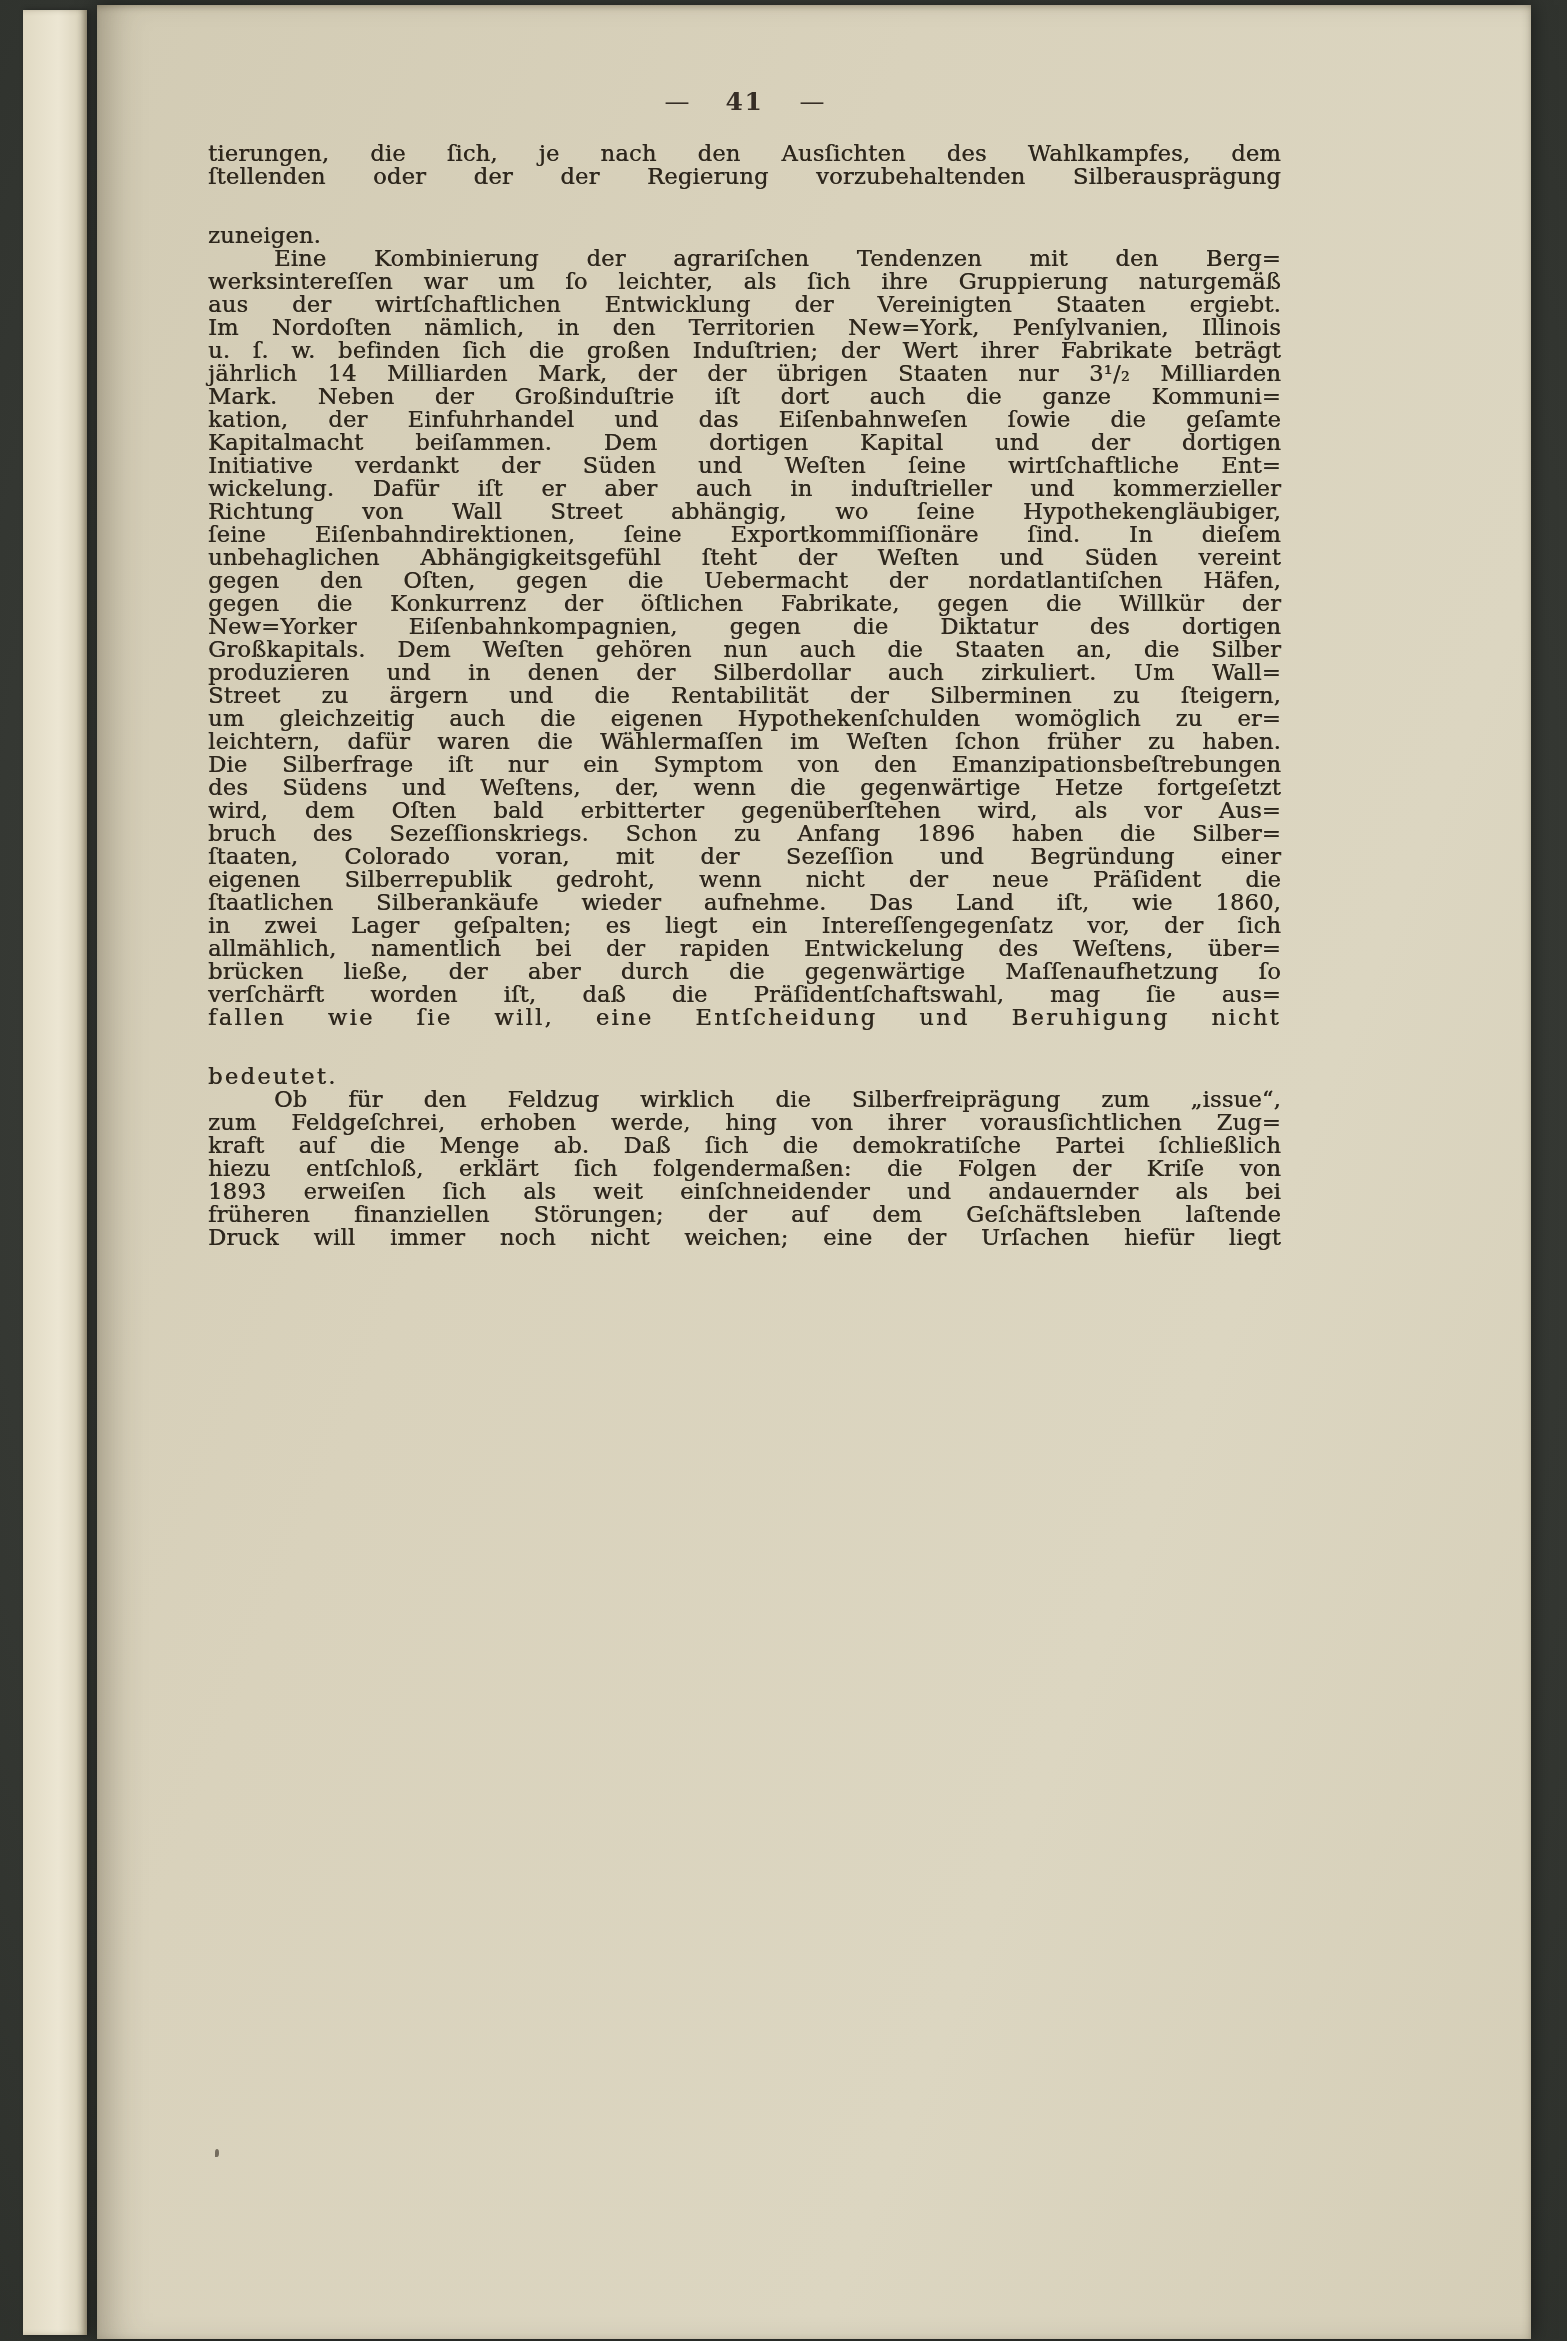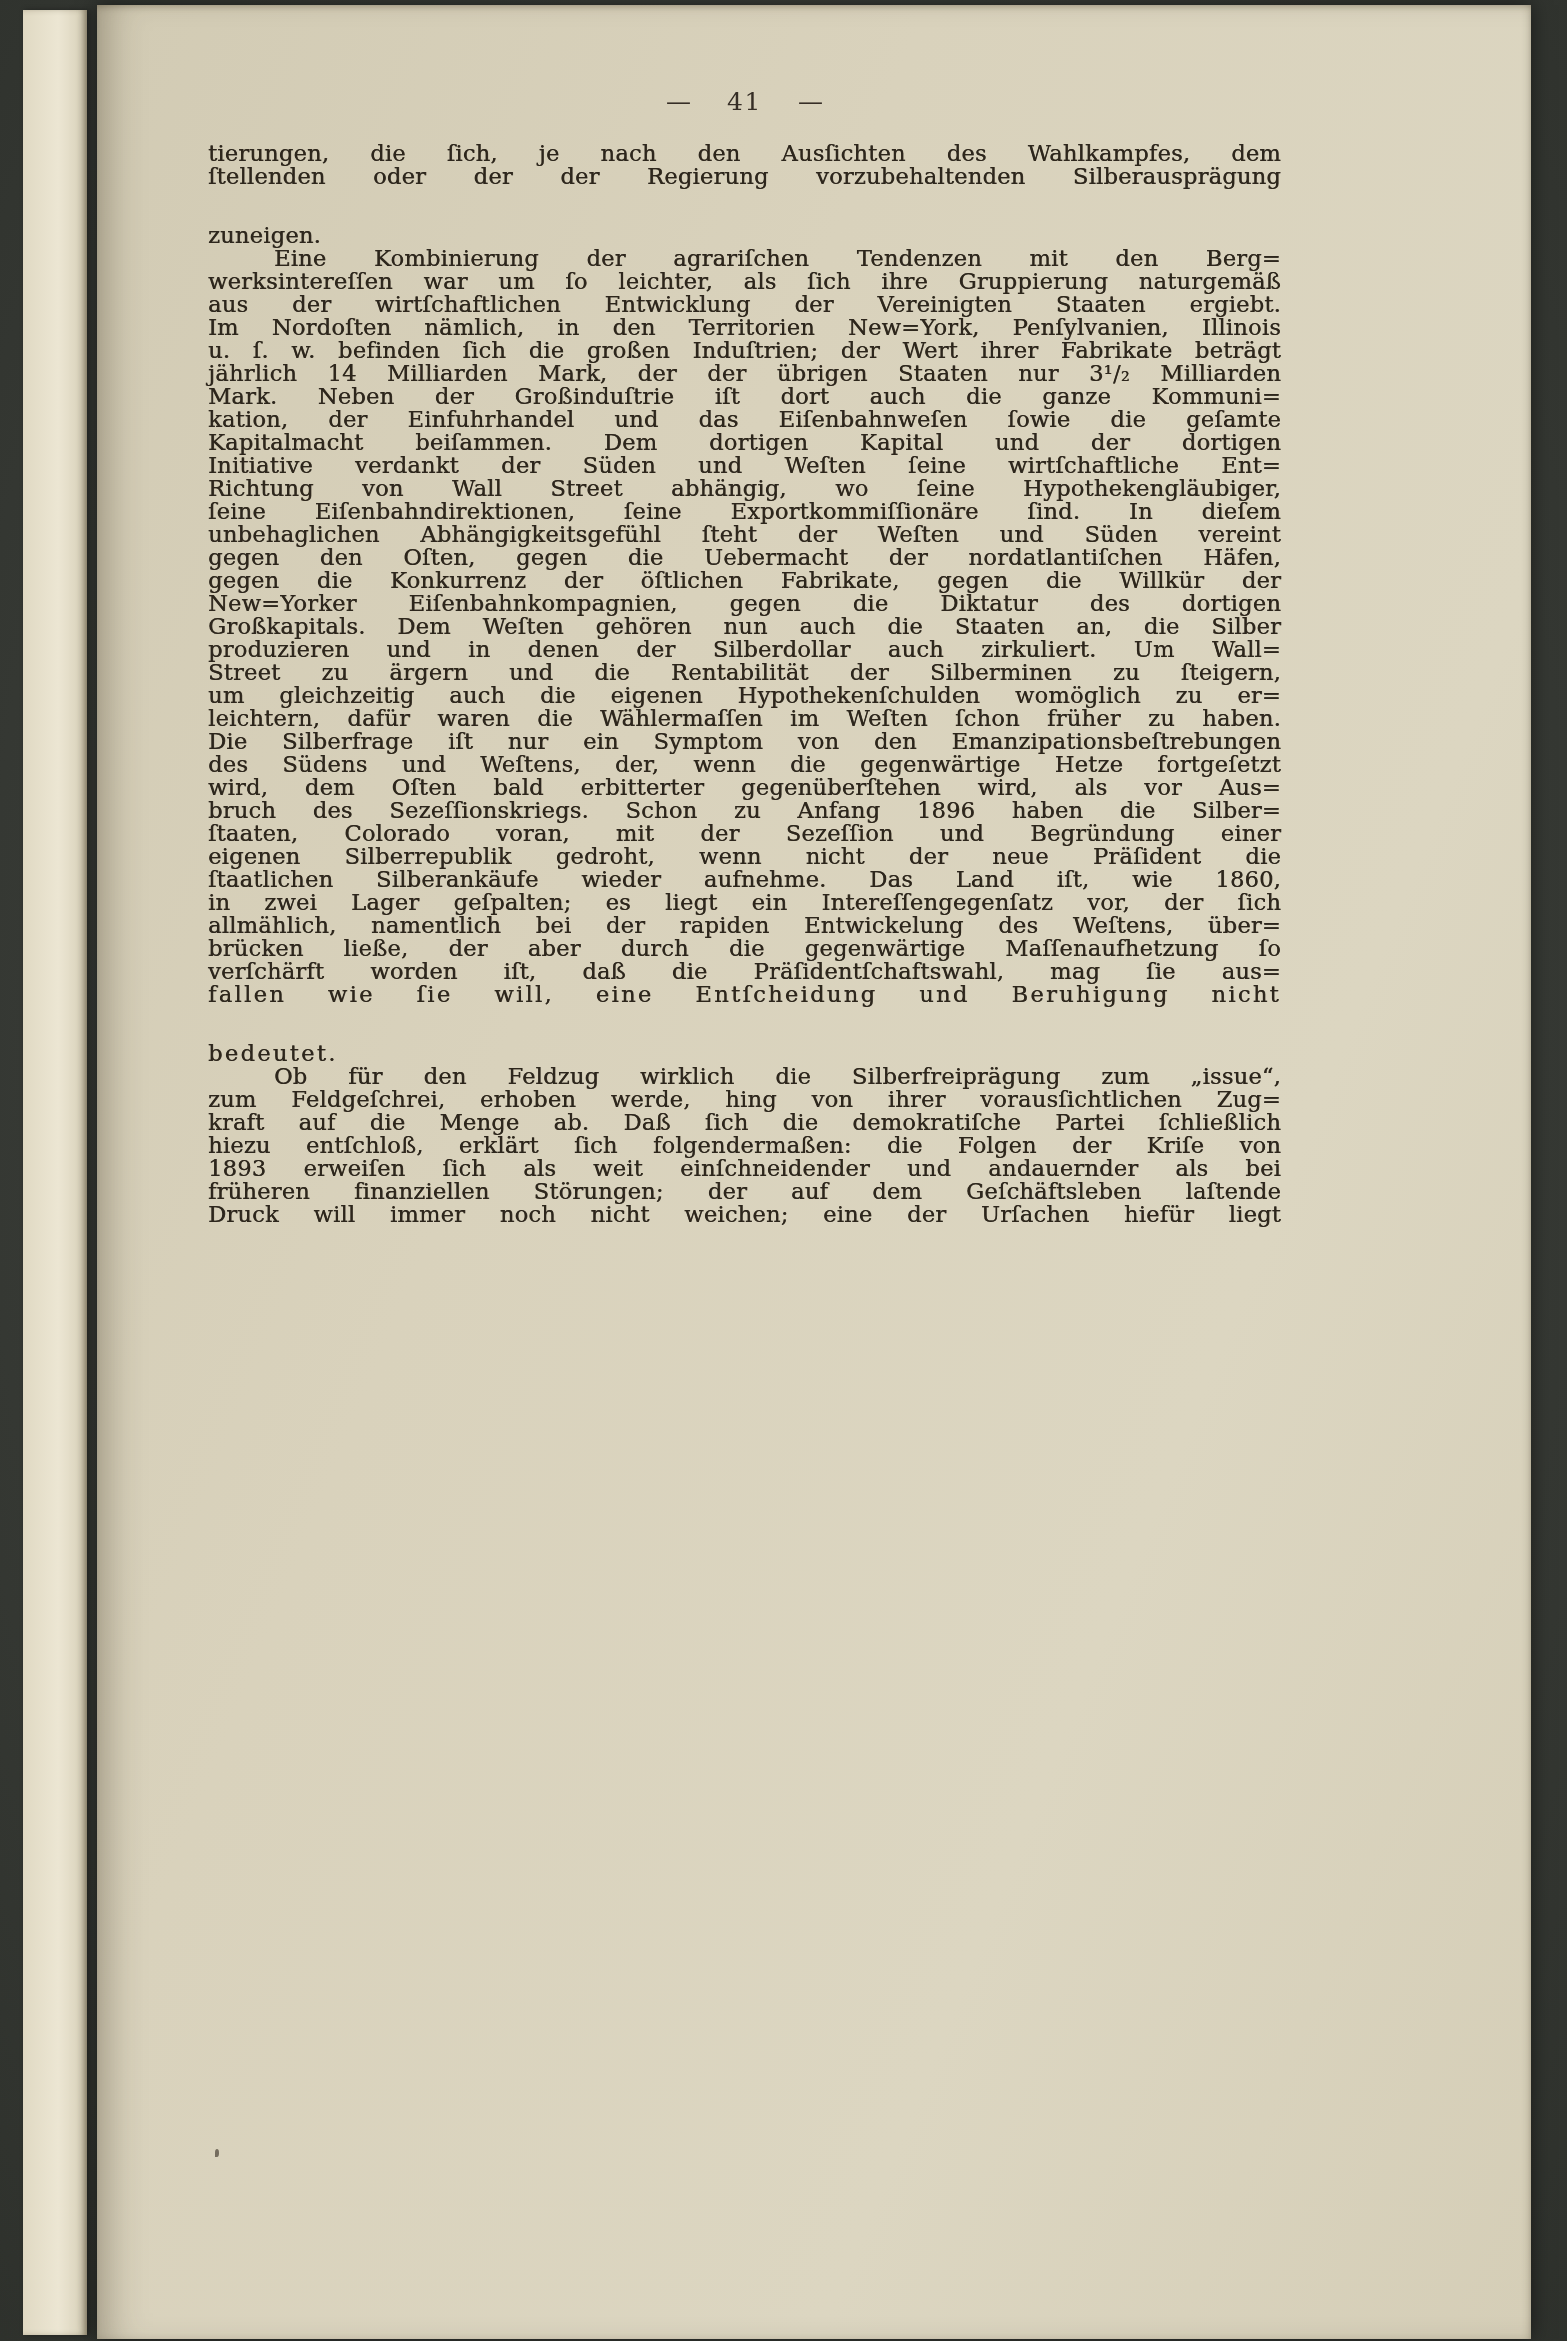--- a/index.html
+++ b/index.html
@@ -24,21 +24,21 @@
       0 0 19px rgba(0,0,0,.5);
   }
   .text-col {
     position: absolute; left: 111px; top: 0; width: 1073px; height: 100%;
     color: #2d261c;
   }
   .page-header {
     position: absolute; top: 82px; left: 0; width: 100%;
     text-align: center; font-size: 25px; color: #362e26;
   }
-  .page-header .page-num { margin: 16px 36px; letter-spacing: 1.7px; }
+  .page-header .page-num { margin: 16px 36px; letter-spacing: 1.7px; font-weight: bold; }
   .text-block { position: absolute; top: 137px; left: 0; width: 100%; }
   .line {
     font-size: 22.6px; line-height: 23px; height: 23px;
     text-align: justify; text-align-last: justify;
     letter-spacing: 0.2px;
     text-shadow: 0.4px 0 0 rgba(45,38,28,.85);
     white-space: normal;
   }
   .line.indent { text-indent: 66px; }
   .line.para-end { text-align-last: left; margin-top: 36px; }
@@ -64,20 +64,21 @@
         <div class="line indent">Eine Kombinierung der agrariſchen Tendenzen mit den Berg=</div>
         <div class="line">werksintereſſen war um ſo leichter, als ſich ihre Gruppierung naturgemäß</div>
         <div class="line">aus der wirtſchaftlichen Entwicklung der Vereinigten Staaten ergiebt.</div>
         <div class="line">Im Nordoſten nämlich, in den Territorien New=York, Penſylvanien, Illinois</div>
         <div class="line">u. ſ. w. befinden ſich die großen Induſtrien; der Wert ihrer Fabrikate beträgt</div>
         <div class="line">jährlich 14 Milliarden Mark, der der übrigen Staaten nur 3¹/₂ Milliarden</div>
         <div class="line">Mark. Neben der Großinduſtrie iſt dort auch die ganze Kommuni=</div>
         <div class="line">kation, der Einfuhrhandel und das Eiſenbahnweſen ſowie die geſamte</div>
         <div class="line">Kapitalmacht beiſammen. Dem dortigen Kapital und der dortigen</div>
         <div class="line">Initiative verdankt der Süden und Weſten ſeine wirtſchaftliche Ent=</div>
+        <div class="line">wickelung. Dafür iſt er aber auch in induſtrieller und kommerzieller</div>
         <div class="line">Richtung von Wall Street abhängig, wo ſeine Hypothekengläubiger,</div>
         <div class="line">ſeine Eiſenbahndirektionen, ſeine Exportkommiſſionäre ſind. In dieſem</div>
         <div class="line">unbehaglichen Abhängigkeitsgefühl ſteht der Weſten und Süden vereint</div>
         <div class="line">gegen den Oſten, gegen die Uebermacht der nordatlantiſchen Häfen,</div>
         <div class="line">gegen die Konkurrenz der öſtlichen Fabrikate, gegen die Willkür der</div>
         <div class="line">New=Yorker Eiſenbahnkompagnien, gegen die Diktatur des dortigen</div>
         <div class="line">Großkapitals. Dem Weſten gehören nun auch die Staaten an, die Silber</div>
         <div class="line">produzieren und in denen der Silberdollar auch zirkuliert. Um Wall=</div>
         <div class="line">Street zu ärgern und die Rentabilität der Silberminen zu ſteigern,</div>
         <div class="line">um gleichzeitig auch die eigenen Hypothekenſchulden womöglich zu er=</div>

